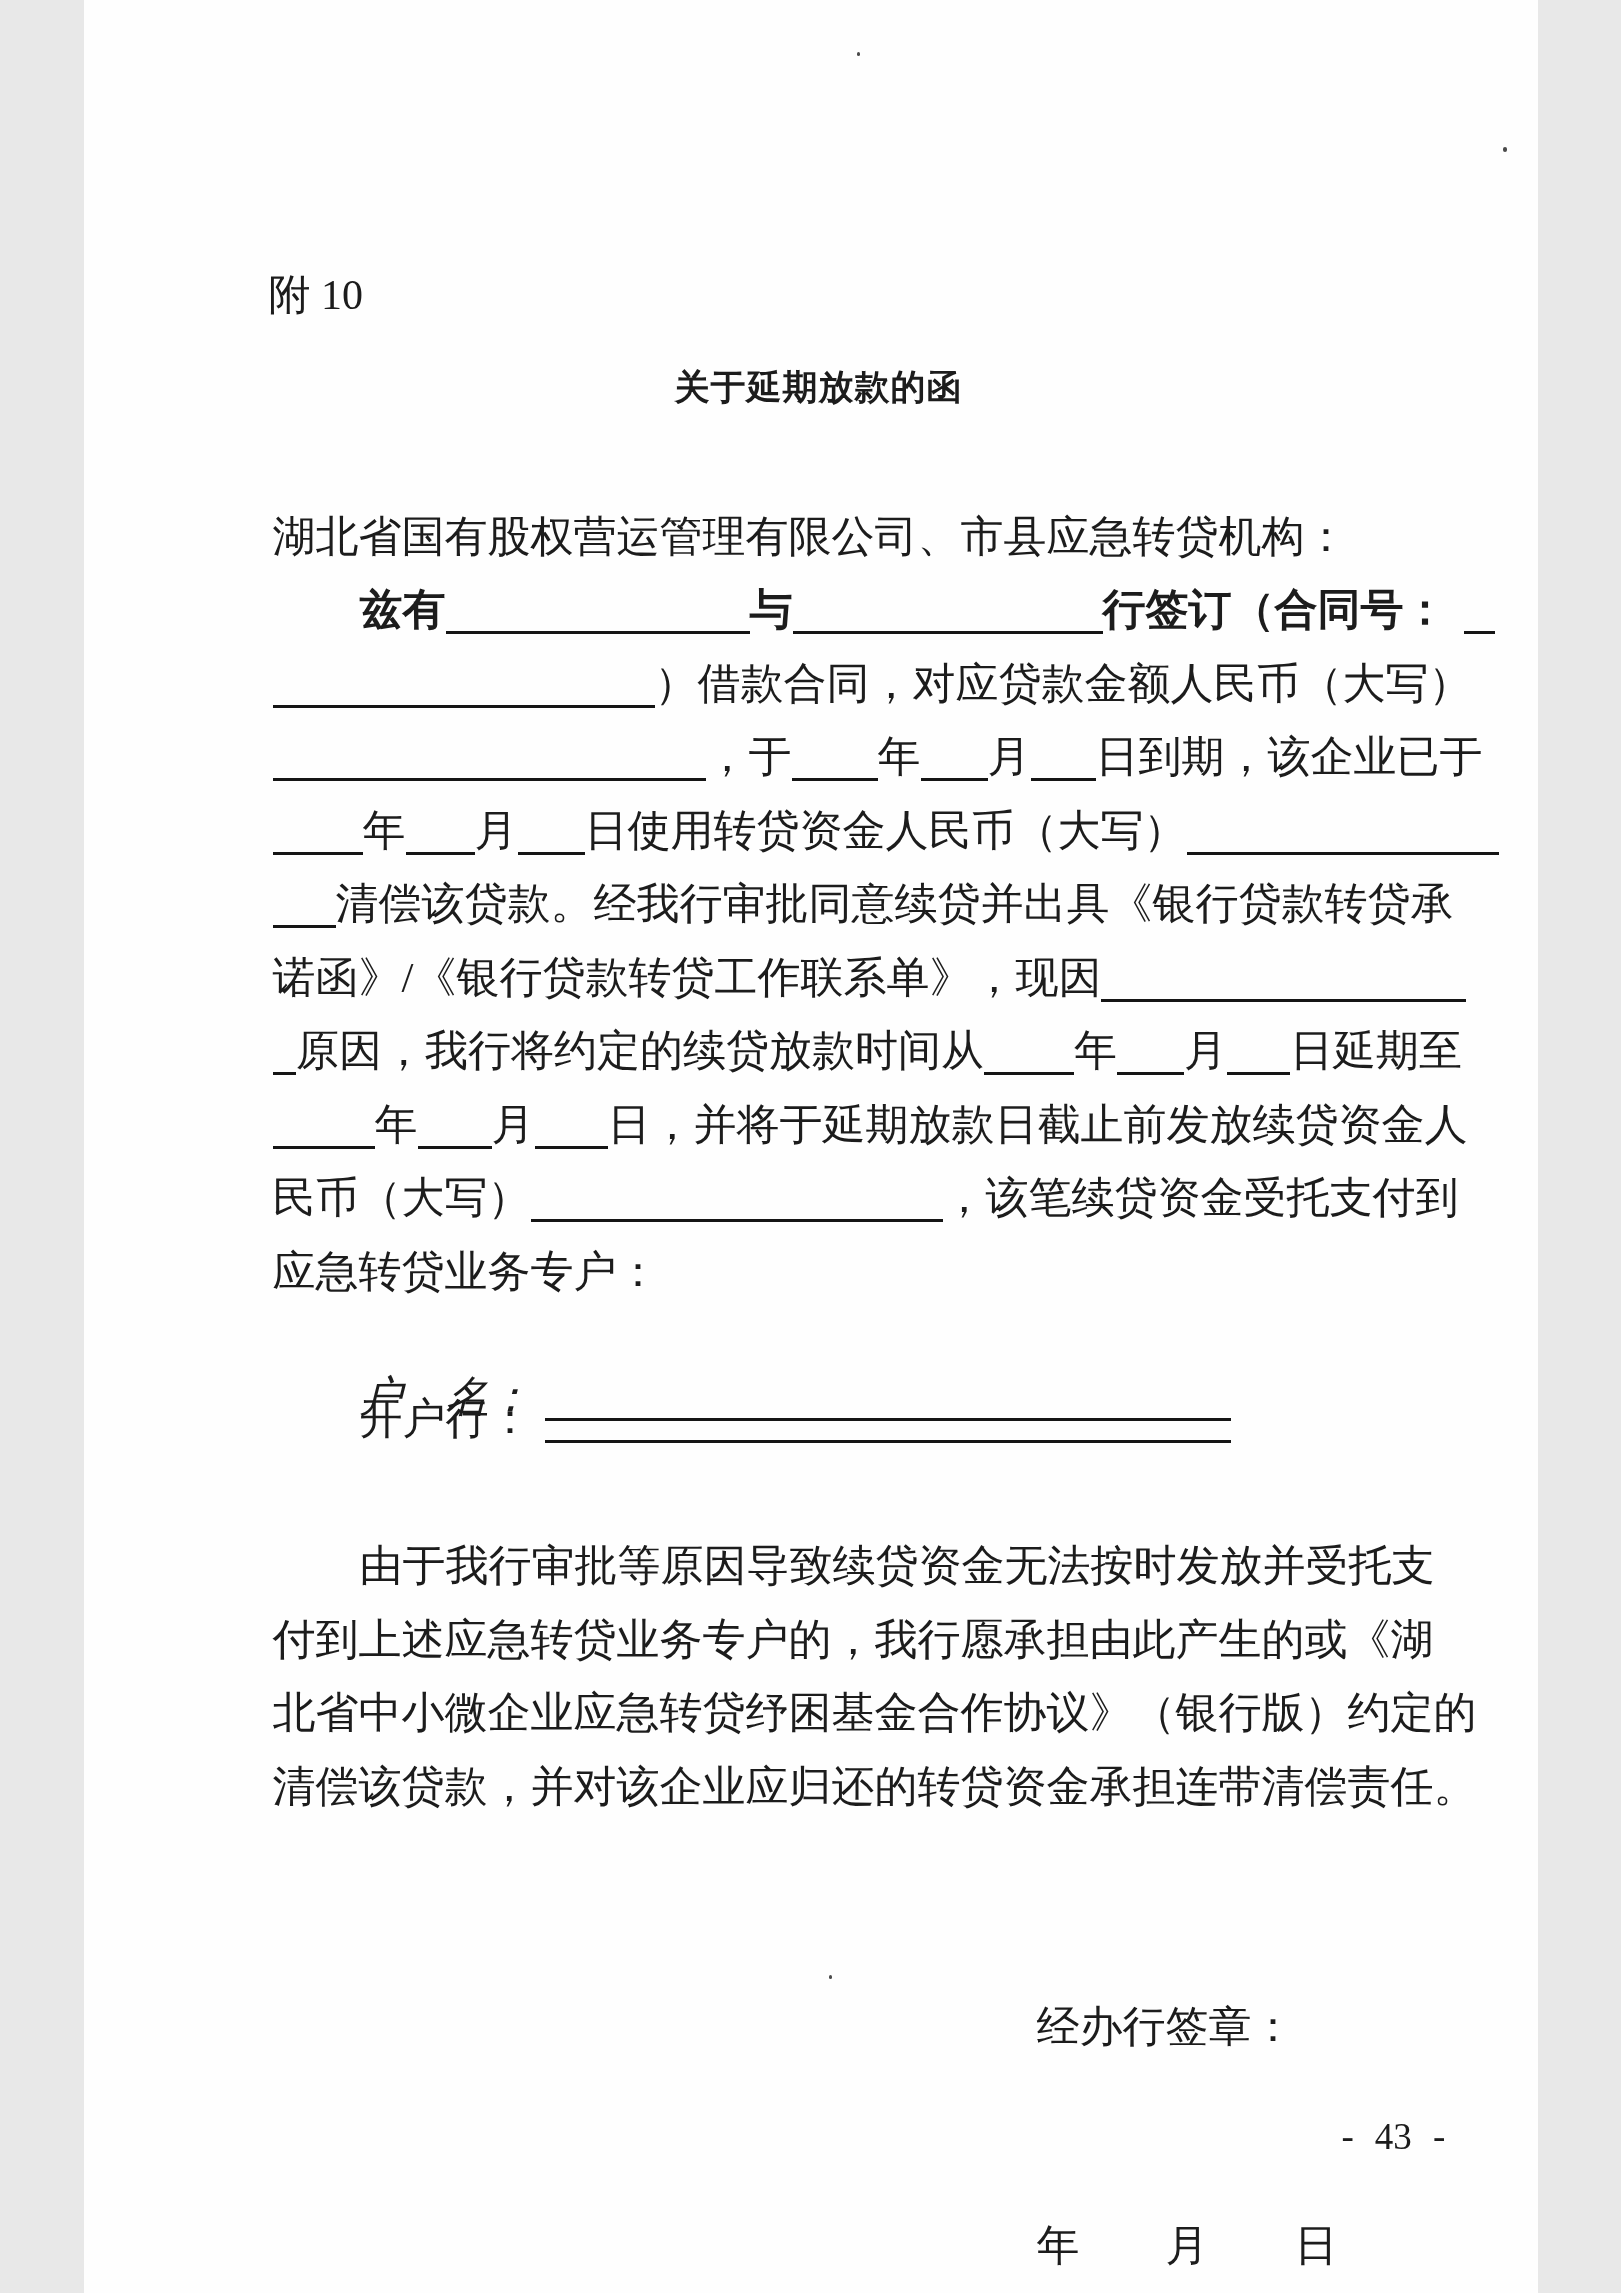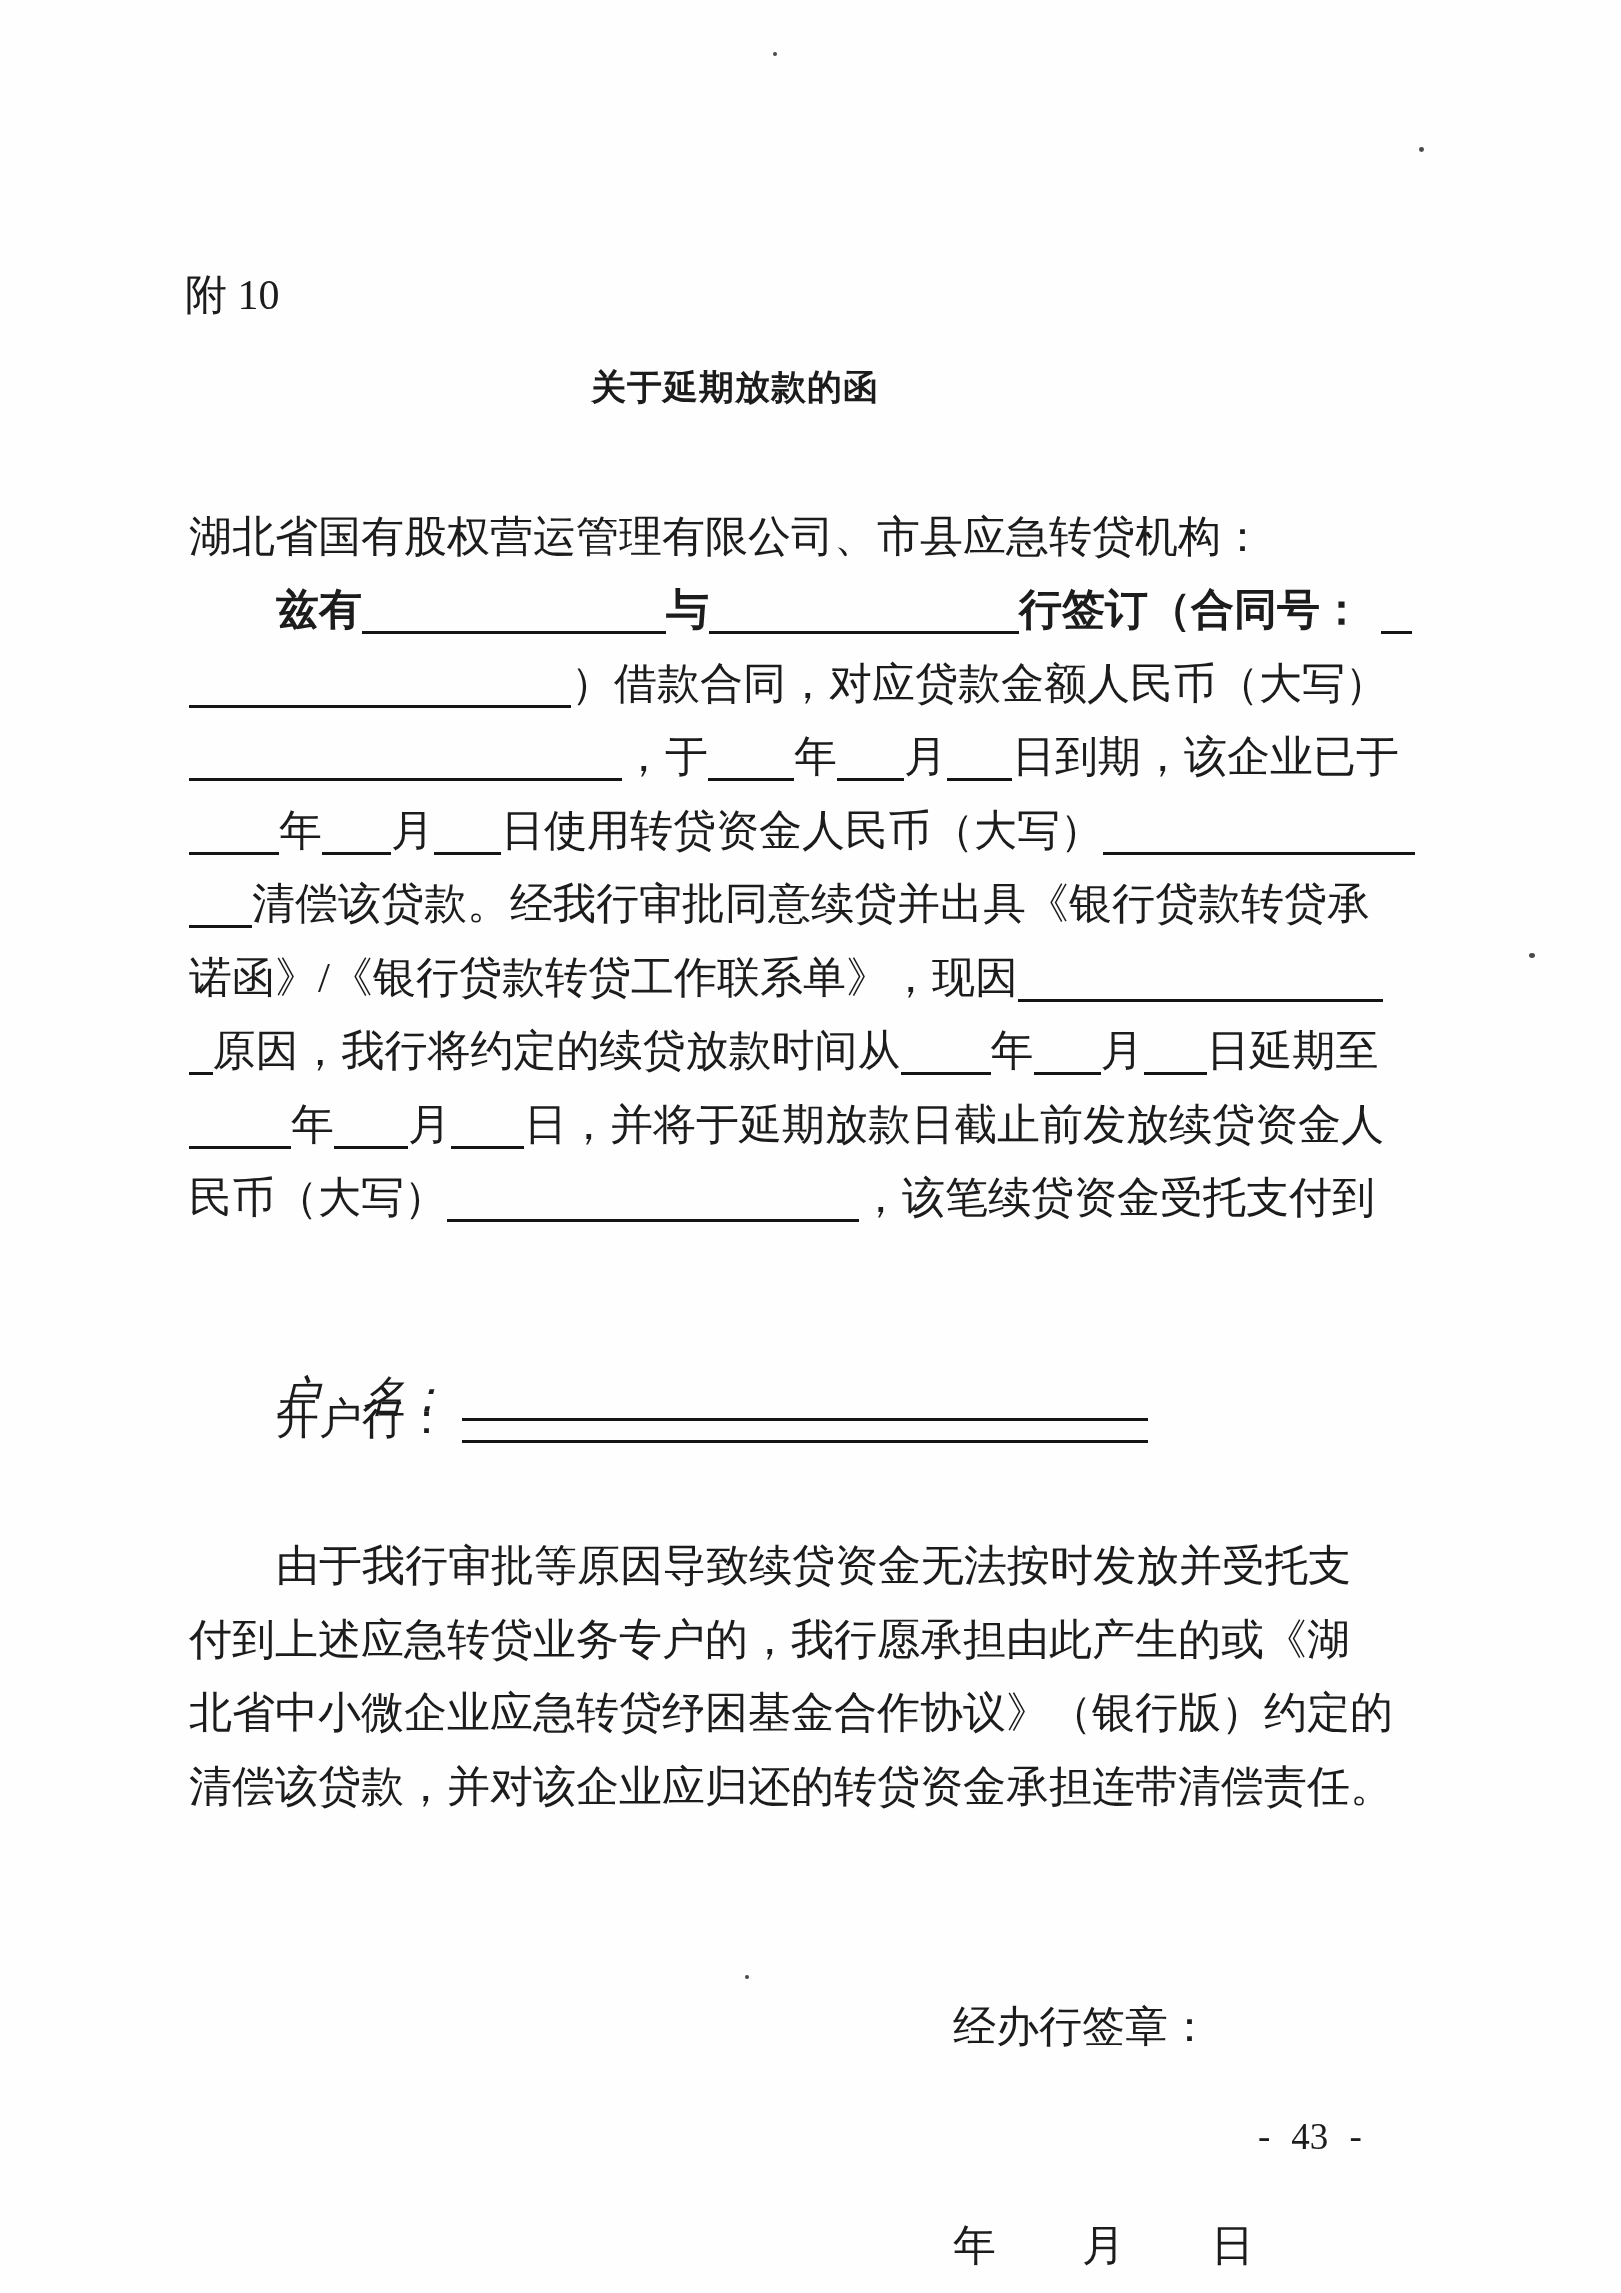--- a/index.html
+++ b/index.html
@@ -1,18 +1,18 @@
 <!DOCTYPE html>
 <html><head>
 <meta charset="utf-8">
 <style>
   html, body { margin: 0; padding: 0; background: #e8e8e8; }
   .page {
     position: relative;
-    width: 1621px;
+    width: 1454px;
     height: 2294px;
     margin: 0 auto;
     background: #fefefe;
     color: #1c1c1c;
     font-family: "Liberation Serif", "DejaVu Serif", serif;
     overflow: hidden;
   }
   .attachment-label {
     position: absolute;
     left: 185px;
@@ -85,20 +85,21 @@
       <div class="line" style="top: 500px;"><span class="seg-text">湖北省国有股权营运管理有限公司、市县应急转贷机构：</span></div>
       <div class="line" style="top: 573px; padding-left: 87px; font-weight: bold;"><span class="seg-text">兹有</span><span class="seg-blank" style="width: 304px;"></span><span class="seg-text">与</span><span class="seg-blank" style="width: 310px;"></span><span class="seg-text">行签订（合同号：</span><span class="seg-gap" style="width: 17.6px;"></span><span class="seg-blank" style="width: 31px;"></span></div>
       <div class="line" style="top: 647px;"><span class="seg-blank" style="width: 382px;"></span><span class="seg-text">）借款合同，对应贷款金额人民币（大写）</span></div>
       <div class="line" style="top: 720px;"><span class="seg-blank" style="width: 433px;"></span><span class="seg-text">，于</span><span class="seg-blank" style="width: 86px;"></span><span class="seg-text">年</span><span class="seg-blank" style="width: 67px;"></span><span class="seg-text">月</span><span class="seg-blank" style="width: 65px;"></span><span class="seg-text">日到期，该企业已于</span></div>
       <div class="line" style="top: 794px;"><span class="seg-blank" style="width: 90px;"></span><span class="seg-text">年</span><span class="seg-blank" style="width: 69px;"></span><span class="seg-text">月</span><span class="seg-blank" style="width: 67px;"></span><span class="seg-text">日使用转贷资金人民币（大写）</span><span class="seg-blank" style="width: 312px;"></span></div>
       <div class="line" style="top: 941px;"><span class="seg-text">诺函》/《银行贷款转贷工作联系单》，现因</span><span class="seg-blank" style="width: 365px;"></span></div>
       <div class="line" style="top: 867px;"><span class="seg-blank" style="width: 63px;"></span><span class="seg-text">清偿该贷款。经我行审批同意续贷并出具《银行贷款转贷承</span></div>
       <div class="line" style="top: 1014px;"><span class="seg-blank" style="width: 23.5px;"></span><span class="seg-text">原因，我行将约定的续贷放款时间从</span><span class="seg-blank" style="width: 90px;"></span><span class="seg-text">年</span><span class="seg-blank" style="width: 67px;"></span><span class="seg-text">月</span><span class="seg-blank" style="width: 63px;"></span><span class="seg-text">日延期至</span></div>
       <div class="line" style="top: 1088px;"><span class="seg-blank" style="width: 102px;"></span><span class="seg-text">年</span><span class="seg-blank" style="width: 74px;"></span><span class="seg-text">月</span><span class="seg-blank" style="width: 73px;"></span><span class="seg-text">日，并将于延期放款日截止前发放续贷资金人</span></div>
       <div class="line" style="top: 1161px;"><span class="seg-text">民币（大写）</span><span class="seg-blank" style="width: 412px;"></span><span class="seg-text">，该笔续贷资金受托支付到</span></div>
+      <div class="line" style="top: 1235px;"><span class="seg-text">应急转贷业务专户：</span></div>
       <div class="line" style="top: 1360px; padding-left: 87px; font-style: italic;"><span class="seg-text">户　名：</span><span class="seg-gap" style="width: 13.7px;"></span><span class="seg-blank" style="width: 686px;"></span></div>
       <div class="line" style="top: 1382px; padding-left: 87px;"><span class="seg-text">开户行：</span><span class="seg-gap" style="width: 13.7px;"></span><span class="seg-blank" style="width: 686px;"></span></div>
       <div class="line" style="top: 1529px; padding-left: 87px;"><span class="seg-text">由于我行审批等原因导致续贷资金无法按时发放并受托支</span></div>
       <div class="line" style="top: 1603px;"><span class="seg-text">付到上述应急转贷业务专户的，我行愿承担由此产生的或《湖</span></div>
       <div class="line" style="top: 1676px;"><span class="seg-text">北省中小微企业应急转贷纾困基金合作协议》（银行版）约定的</span></div>
       <div class="line" style="top: 1750px;"><span class="seg-text">清偿该贷款，并对该企业应归还的转贷资金承担连带清偿责任。</span></div>
     </div>
 
   <div class="signature-block">
     <div>经办行签章：</div>

